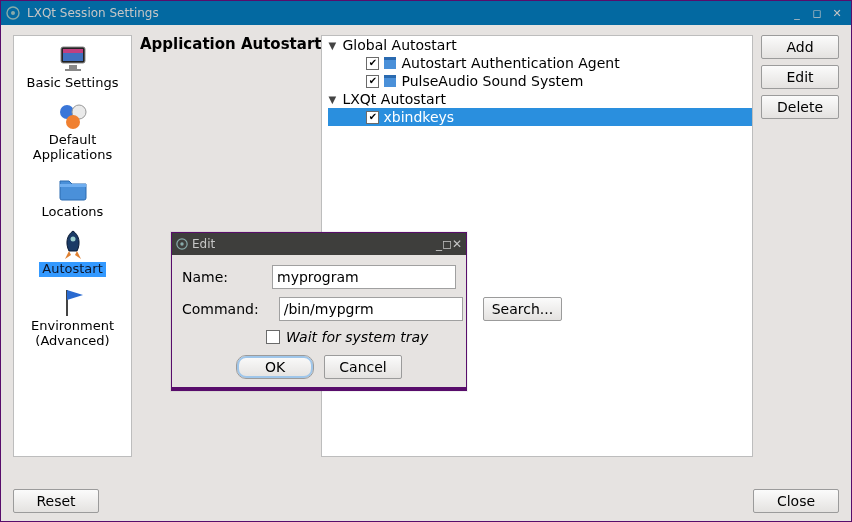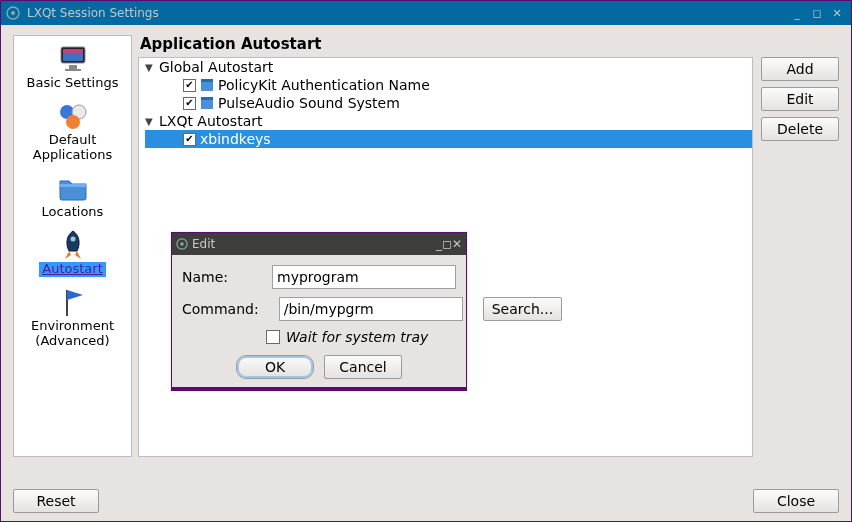--- a/index.html
+++ b/index.html
@@ -41,24 +41,24 @@
     display: flex; flex-direction: column; 
     padding-top: 4px;
   }
   .sidebar .item {
     width: 100%; display: flex; flex-direction: column; align-items: center;
     font-size: 13px; line-height: 1.15; text-align: center;
     padding: 3px 2px 6px 2px; cursor: pointer;
     color: #000;
   }
   .sidebar .item .icon { width: 32px; height: 32px; display:flex; align-items:center; justify-content:center; margin-bottom:1px;}
-  .sidebar .item.selected .label { background: #3399ff; color: #4c1d95; padding: 0 3px; text-decoration: underline; }
+  .sidebar .item.selected .label { background: #3399ff; color: #0f172a; padding: 0 3px; }
 
   .mainarea {
-    flex: 1; display: flex; flex-direction: column;
+    flex: 1; display: flex; flex-direction: row;
   }
   .page-title { font-size: 15px; font-weight: bold; padding: 0 0 4px 2px; }
   .panel-row { flex:1; display:flex; gap:8px; }
   .tree {
     flex: 1; background: #fff; border: 1px solid #bdbdbd;
     font-size: 14px; overflow: hidden;
   }
   .tree .group { padding-left: 6px; }
   .tree .grouphdr {
     display:flex; align-items:center; gap:4px; height:18px;
@@ -203,21 +203,21 @@
                 <span>Global Autostart</span>
               </div>
               <div class="entry">
                 <span class="chk">✔</span>
                 <span class="smicon">
                   <svg width="12" height="12" viewBox="0 0 12 12">
                       <rect x="0" y="0" width="12" height="12" fill="#4a90d9"></rect>
                       <rect x="0" y="0" width="12" height="3" fill="#2a6ab0"></rect>
                     </svg>
                 </span>
-                <span>PolicyKit Authentication Name</span>
+                <span>Autostart Authentication Agent</span>
               </div>
               <div class="entry">
                 <span class="chk">✔</span>
                 <span class="smicon">
                   <svg width="12" height="12" viewBox="0 0 12 12">
                       <rect x="0" y="0" width="12" height="12" fill="#4a90d9"></rect>
                       <rect x="0" y="0" width="12" height="3" fill="#2a6ab0"></rect>
                     </svg>
                 </span>
                 <span>PulseAudio Sound System</span>

